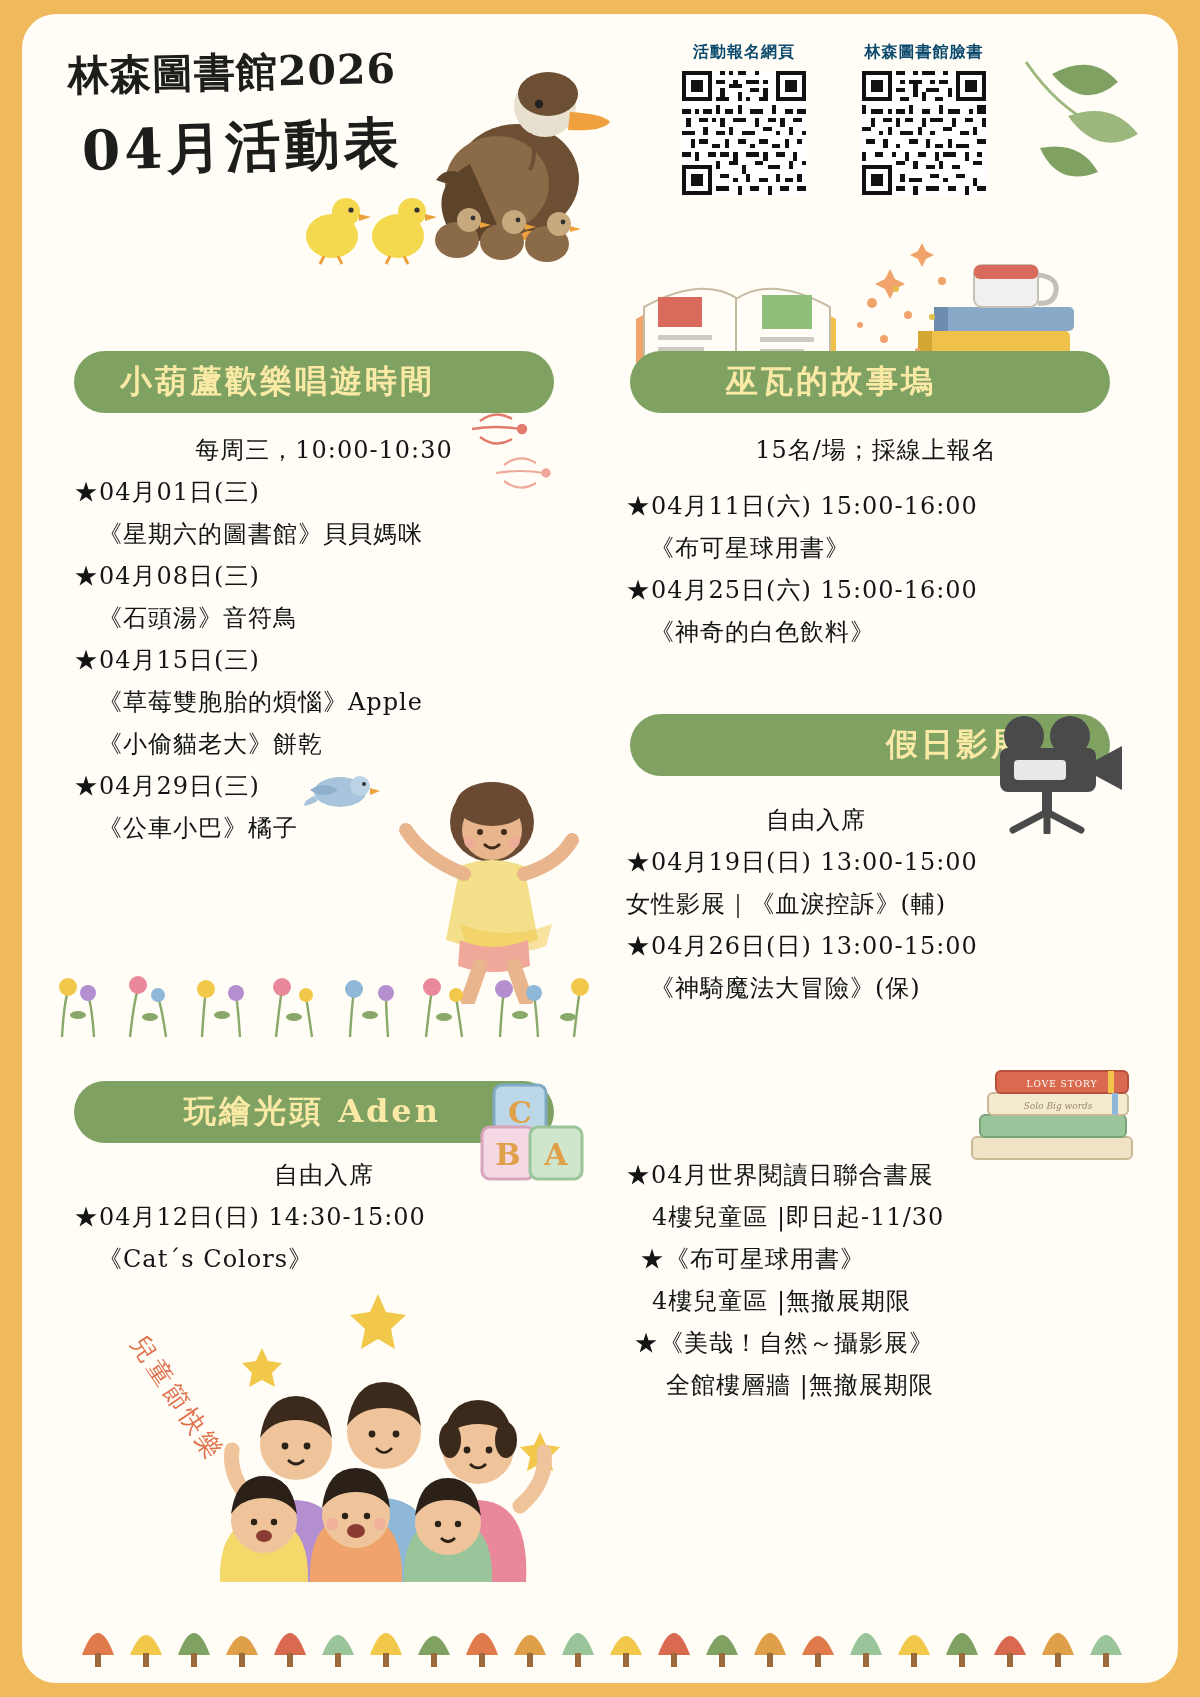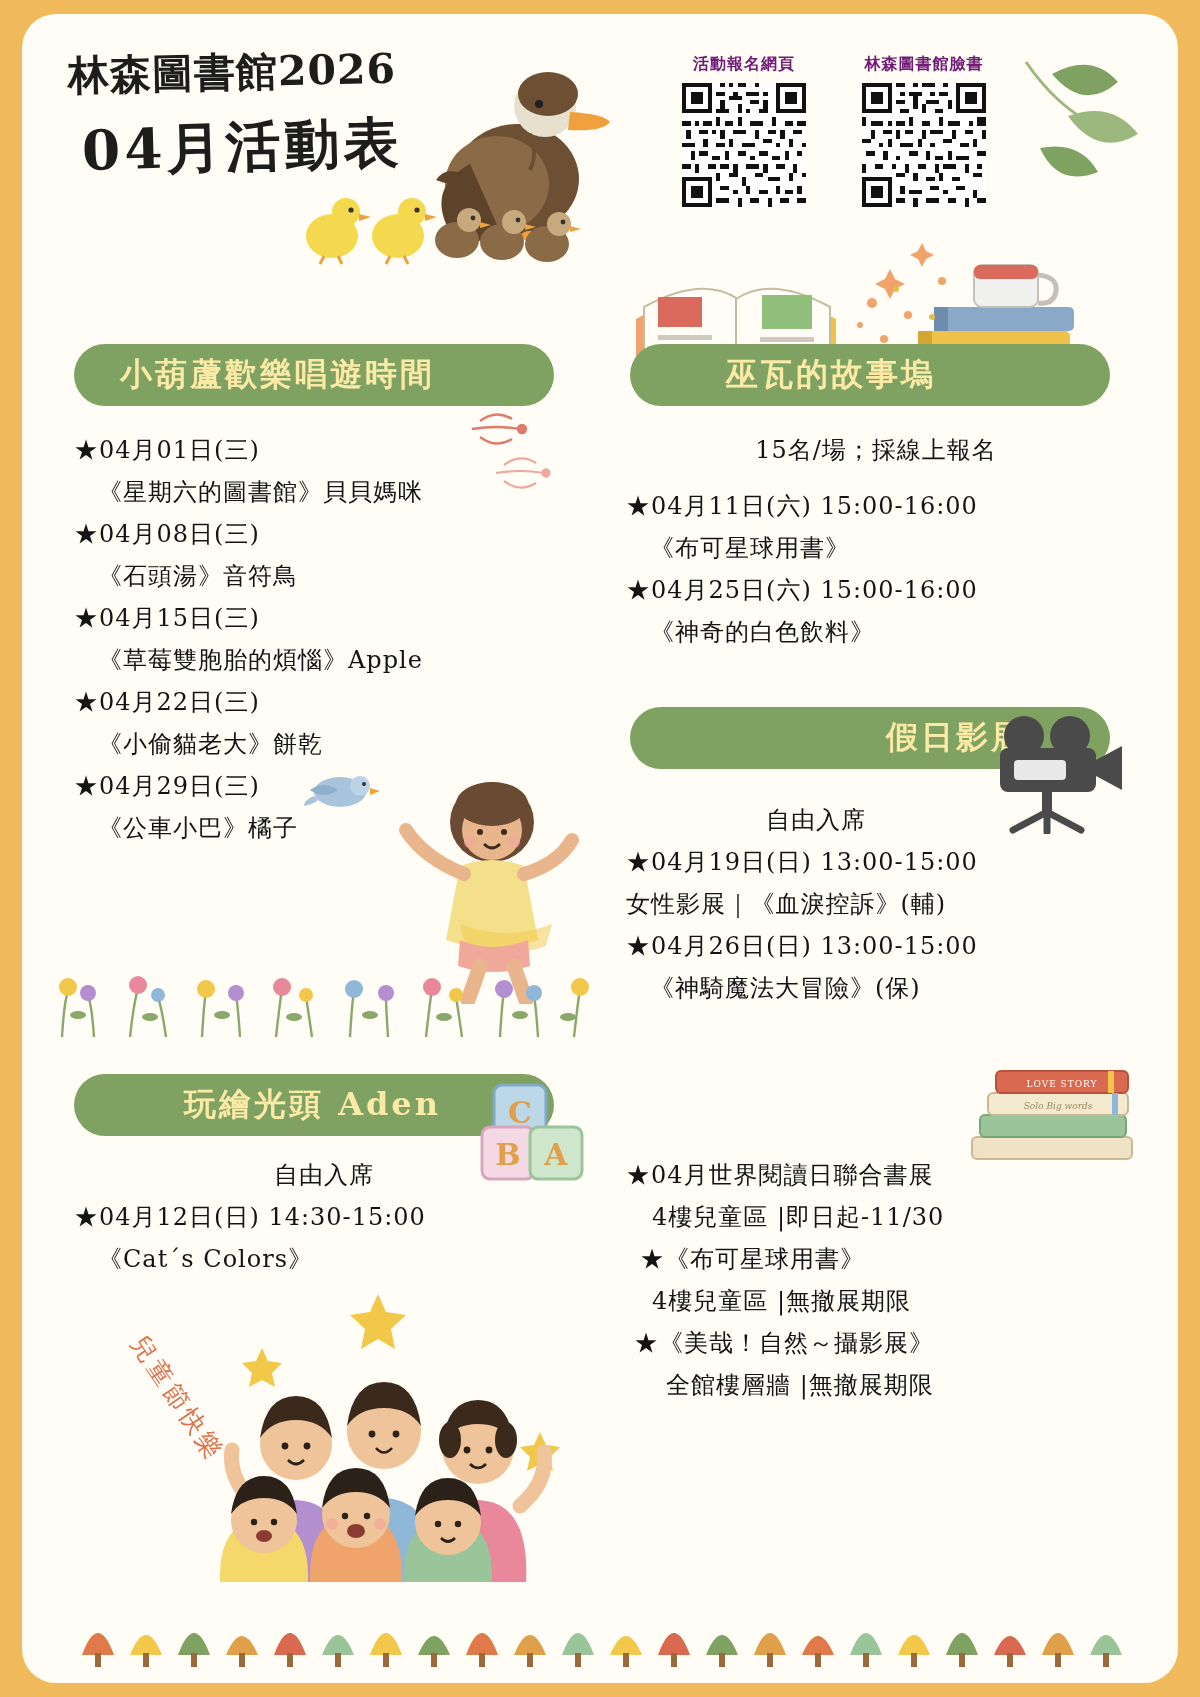--- a/index.html
+++ b/index.html
@@ -56,40 +56,40 @@
   .qr-group {
     position: absolute;
     top: 28px;
     text-align: center;
   }
   .qr-group.left { left: 660px; }
   .qr-group.right { left: 840px; }
   .qr-label {
     font-size: 16px;
     font-weight: bold;
-    color: #701a75;
+    color: #0c4a6e;
     letter-spacing: 1px;
     margin-bottom: 8px;
     white-space: nowrap;
-    margin-top: 12px;
   }
   .qr-code {
     width: 124px;
     height: 124px;
     margin: 0 auto;
   }
 
   
   .band {
     position: absolute;
     background: #7fa263;
     border-radius: 34px;
     height: 62px;
     display: flex;
     align-items: center;
+    margin-top: 7px;
   }
   .band-text {
     font-family: "DejaVu Serif", serif;
     font-weight: bold;
     font-size: 32px;
     letter-spacing: 3px;
     color: #fbe9a6;
     white-space: nowrap;
   }
 
@@ -446,27 +446,27 @@
         <circle cx="246" cy="130" r="3"></circle>
       </g>
     </svg>
   </div>
 
   <div class="band" style="left:52px; top:330px; width:480px;">
     <span class="band-text" style="margin-left:46px;">小葫蘆歡樂唱遊時間</span>
   </div>
 
   <div class="col-text" style="left:52px; top:415px; width:500px;">
+    <div class="line center">每周三，10:00-10:30</div>
     <div class="line">★04月01日(三)</div>
     <div class="line indent">《星期六的圖書館》貝貝媽咪</div>
     <div class="line">★04月08日(三)</div>
     <div class="line indent">《石頭湯》音符鳥</div>
     <div class="line">★04月15日(三)</div>
     <div class="line indent">《草莓雙胞胎的煩惱》Apple</div>
-    <div class="line">★04月22日(三)</div>
     <div class="line indent">《小偷貓老大》餅乾</div>
     <div class="line">★04月29日(三)</div>
     <div class="line indent">《公車小巴》橘子</div>
   </div>
 
   <div class="art" style="left:440px; top:385px; width:120px; height:100px;">
     <svg width="120" height="100" viewBox="0 0 120 100">
       <g stroke="#e07a6a" stroke-width="2.4" fill="none">
         <path d="M10 30 q24 -4 48 0"></path>
         <path d="M18 22 q16 -12 32 -2"></path>

